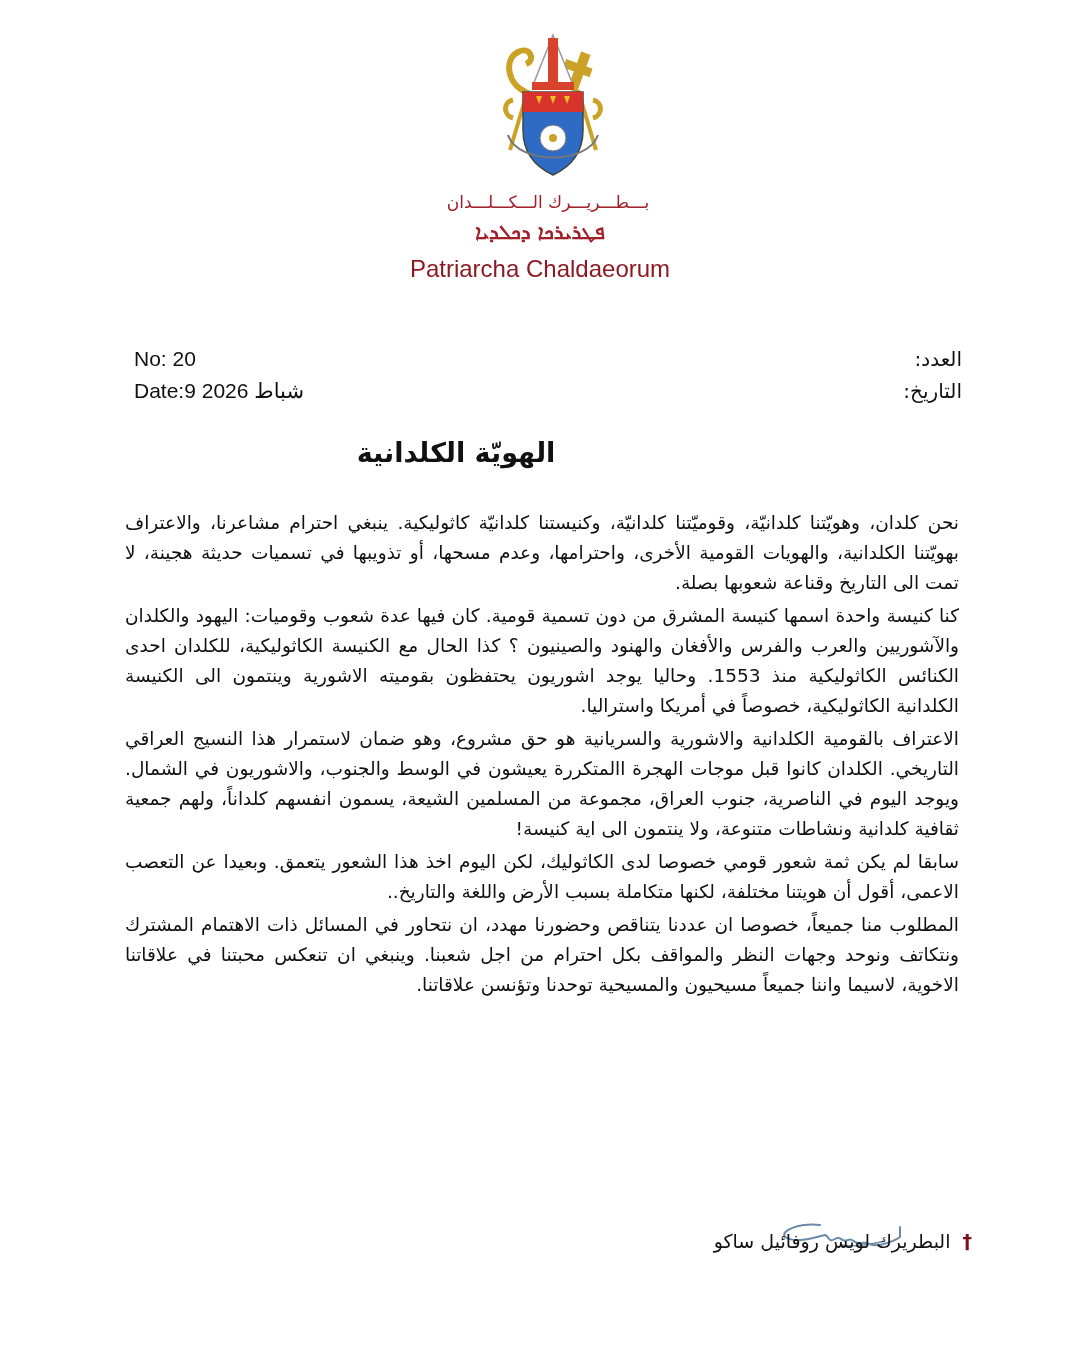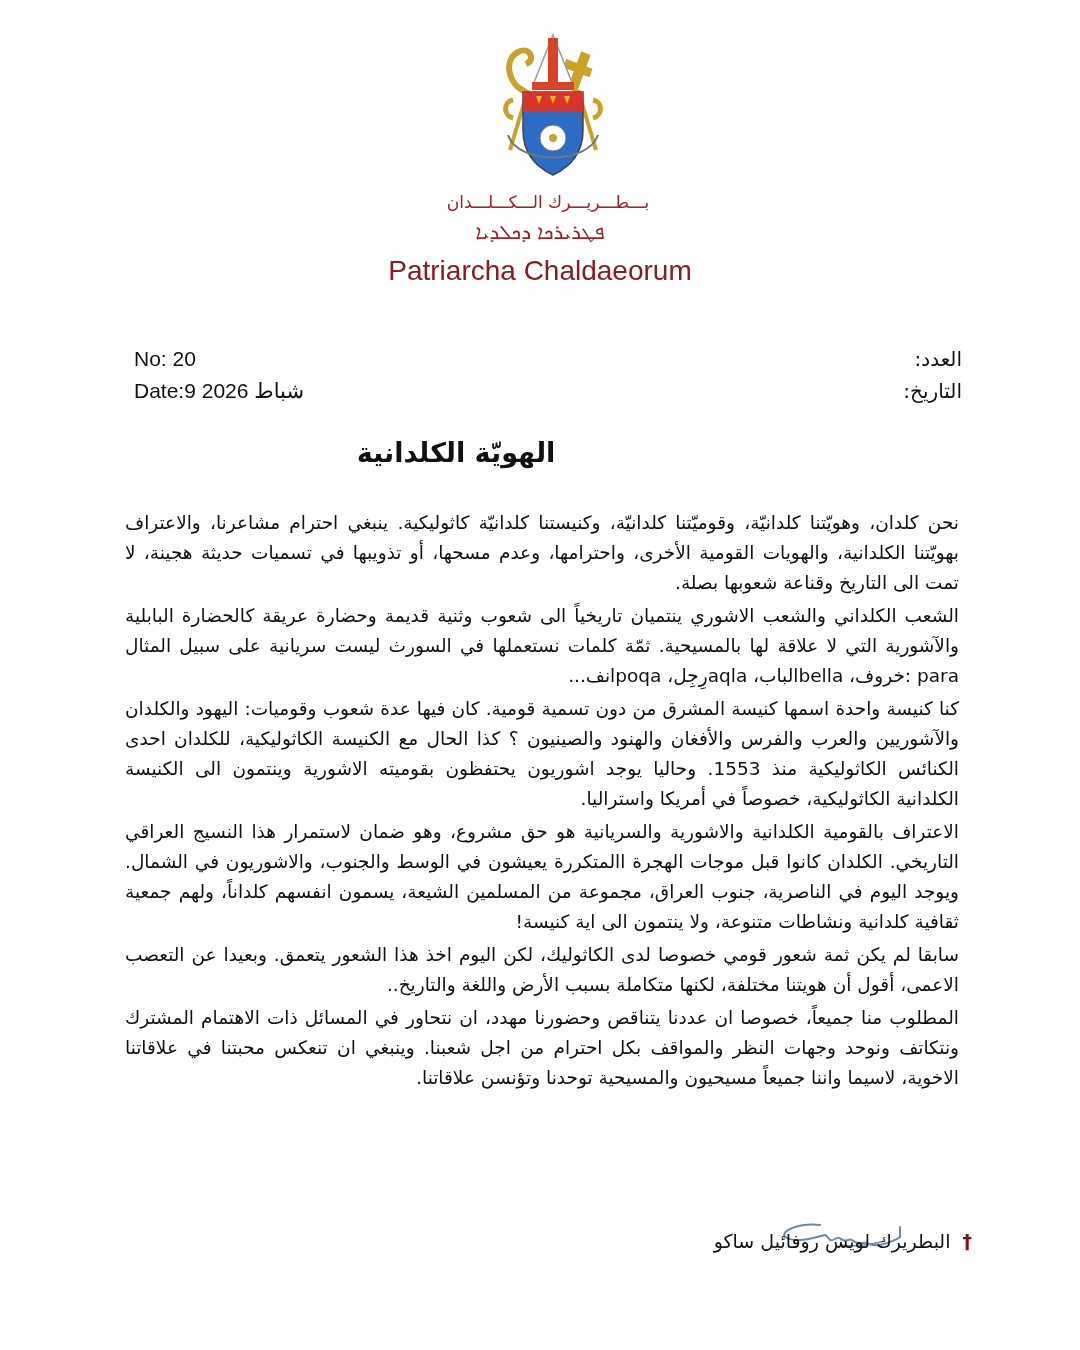--- a/index.html
+++ b/index.html
@@ -2,22 +2,22 @@
 <html><head>
   <meta charset="utf-8">
   <style>
     html, body { margin: 0; padding: 0; background: #ffffff; }
     body { width: 1080px; height: 1350px; position: relative; overflow: hidden; font-family: "DejaVu Sans", sans-serif; color: #111; }
 
     .crest { position: absolute; left: 488px; top: 30px; width: 130px; height: 150px; }
 
     .hdr-ar { position: absolute; left: 0; width: 1080px; text-align: center; color: #a0202a; direction: rtl; }
     .hdr-ar1 { top: 192px; font-size: 17px; letter-spacing: 2px; margin-left: 8px; }
-    .hdr-syr { top: 220px; font-size: 20px; font-weight: normal; letter-spacing: 1px; }
-    .hdr-latin { position: absolute; left: 0; width: 1080px; top: 255px; text-align: center; color: #8c1a24; font-family: "Liberation Sans", sans-serif; font-size: 28px; }
+    .hdr-syr { top: 220px; font-size: 20px; font-weight: bold; letter-spacing: 1px; }
+    .hdr-latin { position: absolute; left: 0; width: 1080px; top: 255px; text-align: center; color: #8c1a24; font-family: "Liberation Sans", sans-serif; font-size: 24px; }
 
     .meta-left { position: absolute; left: 134px; top: 343px; font-family: "Liberation Sans", sans-serif; font-size: 21px; line-height: 32px; color: #111; }
     .meta-right { position: absolute; right: 118px; top: 343px; font-size: 20px; line-height: 32px; direction: rtl; text-align: right; color: #111; }
 
     .title { position: absolute; left: 0; width: 912px; top: 437px; text-align: center; font-size: 27px; font-weight: bold; direction: rtl; }
 
     .body-text { position: absolute; left: 122px; width: 840px; top: 505px; direction: rtl; text-align: justify; font-size: 18.5px; line-height: 30px; color: #111; font-family: "DejaVu Sans", sans-serif; }
     .body-text p { margin: 3px; }
 
     .signature { position: absolute; left: 770px; top: 1215px; width: 160px; height: 40px; }
@@ -64,21 +64,20 @@
 </div>
 <div class="meta-right">
   <div>العدد:</div>
   <div>التاريخ:</div>
 </div>
 
 <div class="title">الهويّة الكلدانية</div>
 
 <div class="body-text">
   <p>نحن كلدان، وهويّتنا كلدانيّة، وقوميّتنا كلدانيّة، وكنيستنا كلدانيّة كاثوليكية. ينبغي احترام مشاعرنا، والاعتراف بهويّتنا الكلدانية، والهويات القومية الأخرى، واحترامها، وعدم  مسحها، أو تذويبها في تسميات حديثة هجينة، لا تمت الى التاريخ وقناعة شعوبها بصلة.</p>
-  <p>الشعب الكلداني والشعب الاشوري ينتميان تاريخياً الى شعوب وثنية قديمة وحضارة عريقة كالحضارة البابلية والآشورية التي  لا علاقة لها بالمسيحية. ثمّة كلمات نستعملها في السورث ليست سريانية على سبيل المثال para :خروف،     bellaالباب،     aqlaرِجِل،    poqaانف...</p>
   <p>كنا كنيسة واحدة اسمها كنيسة المشرق من دون تسمية قومية. كان فيها عدة شعوب وقوميات: اليهود والكلدان والآشوريين والعرب والفرس والأفغان والهنود والصينيون ؟ كذا الحال مع الكنيسة الكاثوليكية، للكلدان احدى الكنائس الكاثوليكية منذ 1553.    وحاليا يوجد اشوريون يحتفظون بقوميته الاشورية وينتمون الى الكنيسة الكلدانية الكاثوليكية، خصوصاً في أمريكا واستراليا.</p>
   <p>الاعتراف بالقومية الكلدانية والاشورية والسريانية هو حق مشروع، وهو ضمان لاستمرار هذا النسيج العراقي التاريخي. الكلدان كانوا قبل موجات الهجرة االمتكررة يعيشون في الوسط والجنوب، والاشوريون في الشمال. ويوجد اليوم في الناصرية، جنوب العراق، مجموعة من المسلمين الشيعة، يسمون انفسهم كلداناً، ولهم جمعية ثقافية كلدانية ونشاطات متنوعة، ولا ينتمون الى اية كنيسة!</p>
   <p>سابقا لم يكن ثمة شعور قومي خصوصا لدى الكاثوليك، لكن اليوم اخذ هذا الشعور يتعمق. وبعيدا عن التعصب الاعمى، أقول أن هويتنا مختلفة، لكنها متكاملة بسبب الأرض واللغة والتاريخ..</p>
   <p>المطلوب منا جميعاً، خصوصا ان عددنا يتناقص وحضورنا مهدد، ان نتحاور في المسائل ذات الاهتمام المشترك ونتكاتف ونوحد وجهات النظر والمواقف بكل احترام  من اجل شعبنا. وينبغي ان تنعكس محبتنا في علاقاتنا الاخوية، لاسيما واننا جميعاً مسيحيون والمسيحية توحدنا وتؤنسن علاقاتنا.</p>
 </div>
 
 <div class="signature">
   <svg width="160" height="40" viewBox="0 0 160 40">
     <path d="M50 10 C30 8 10 15 15 22 C25 28 40 24 55 20 C60 22 58 28 65 24 C72 20 70 28 78 25 C84 22 82 30 92 28 C100 26 98 32 110 30 C118 28 125 26 130 22 L130 12" stroke="#6a8aa8" stroke-width="2" fill="none" stroke-linecap="round"></path>
     <path d="M70 30 C85 32 100 30 115 26" stroke="#6a8aa8" stroke-width="1.5" fill="none"></path>

